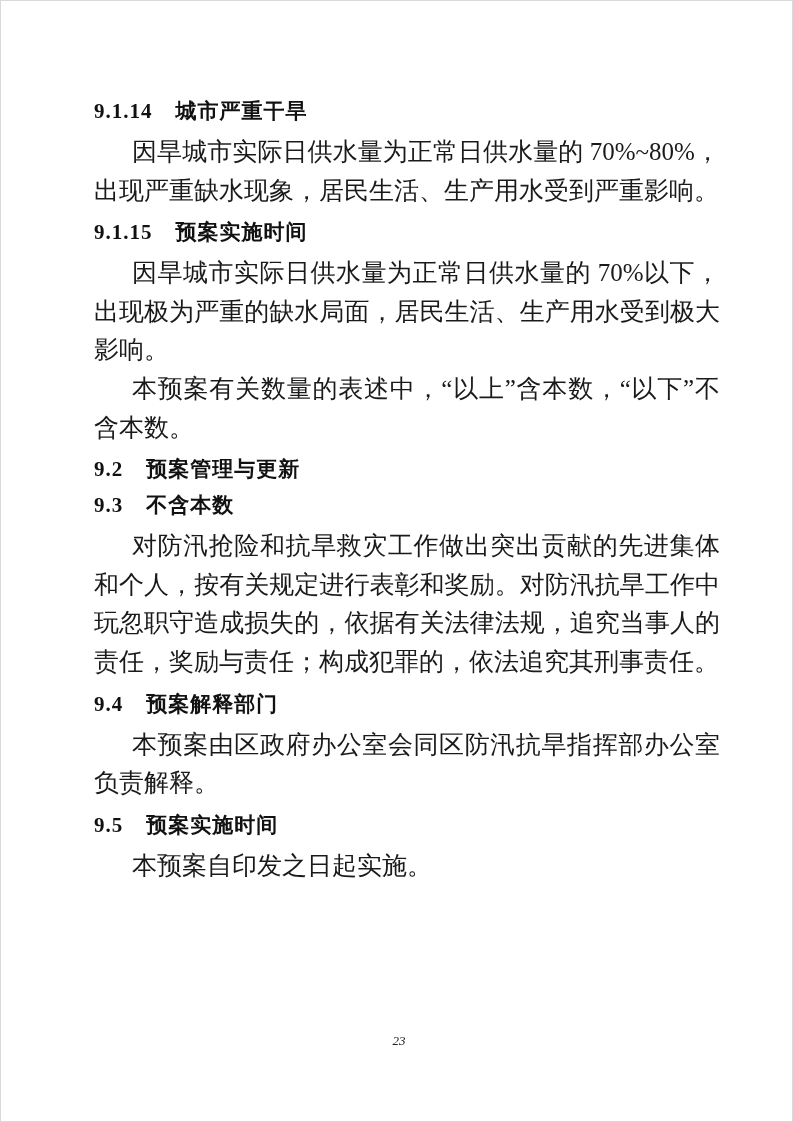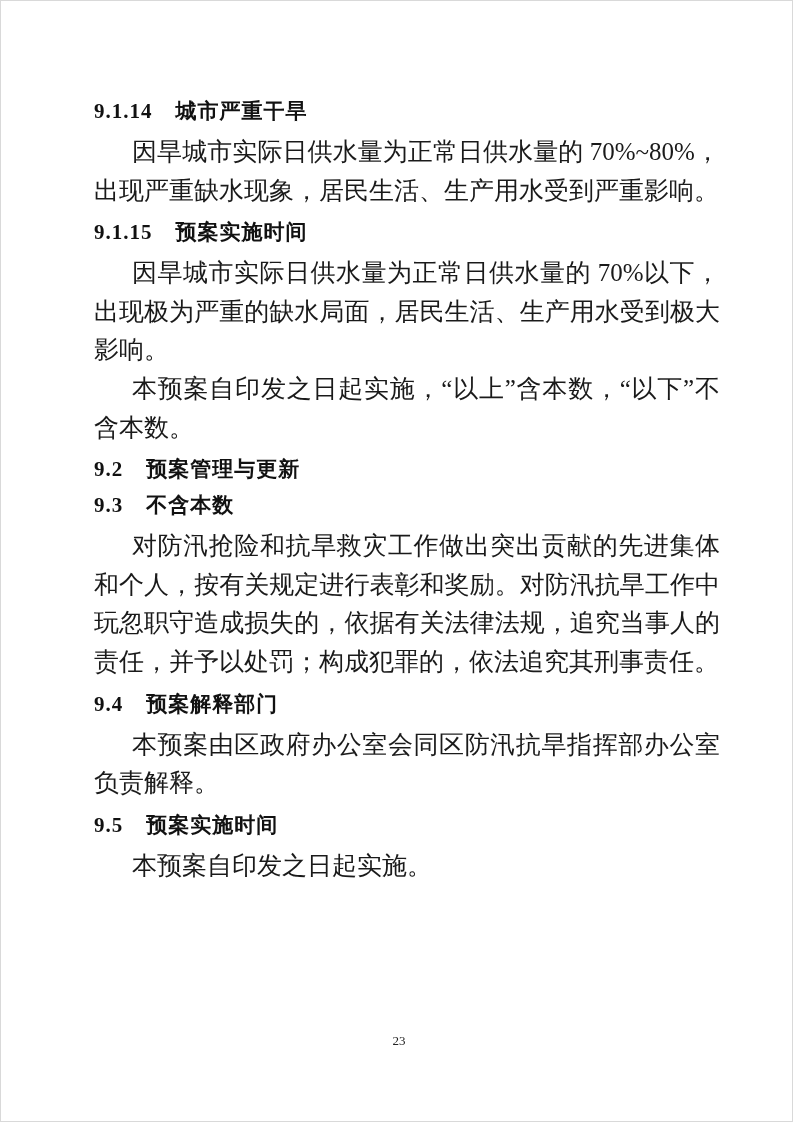--- a/index.html
+++ b/index.html
@@ -49,20 +49,21 @@
     text-indent: 38px;
     text-align: justify;
     color: #1a1a1a;
   }
   .page-footer {
     position: absolute;
     left: 5px;
     right: 0;
     bottom: 72px;
     text-align: center;
+    font-style: italic;
   }
   .page-number {
     font-family: "Liberation Serif", serif;
     font-size: 13px;
     color: #222222;
   }
 </style>
 </head>
 <body>
 
@@ -76,36 +77,36 @@
       </h2>
       <p class="para">因旱城市实际日供水量为正常日供水量的 70%~80%，出现严重缺水现象，居民生活、生产用水受到严重影响。</p>
     </section>
 
     <section>
       <h2 class="section-heading">
         <span class="section-number">9.1.15</span>
         <span class="section-title">预案实施时间</span>
       </h2>
       <p class="para">因旱城市实际日供水量为正常日供水量的 70%以下，出现极为严重的缺水局面，居民生活、生产用水受到极大影响。</p>
-      <p class="para">本预案自印发之日起实施，“以上”含本数，“以下”不含本数。</p>
+      <p class="para">本预案有关数量的表述中，“以上”含本数，“以下”不含本数。</p>
     </section>
 
     <section>
       <h2 class="section-heading">
         <span class="section-number">9.2</span>
         <span class="section-title">预案管理与更新</span>
       </h2>
     </section>
 
     <section>
       <h2 class="section-heading">
         <span class="section-number">9.3</span>
         <span class="section-title">不含本数</span>
       </h2>
-      <p class="para">对防汛抢险和抗旱救灾工作做出突出贡献的先进集体和个人，按有关规定进行表彰和奖励。对防汛抗旱工作中玩忽职守造成损失的，依据有关法律法规，追究当事人的责任，并予以处罚；构成犯罪的，依法追究其刑事责任。</p>
+      <p class="para">对防汛抢险和抗旱救灾工作做出突出贡献的先进集体和个人，按有关规定进行表彰和奖励。对防汛抗旱工作中玩忽职守造成损失的，依据有关法律法规，追究当事人的责任，奖励与责任；构成犯罪的，依法追究其刑事责任。</p>
     </section>
 
     <section>
       <h2 class="section-heading">
         <span class="section-number">9.4</span>
         <span class="section-title">预案解释部门</span>
       </h2>
       <p class="para">本预案由区政府办公室会同区防汛抗旱指挥部办公室负责解释。</p>
     </section>
 

